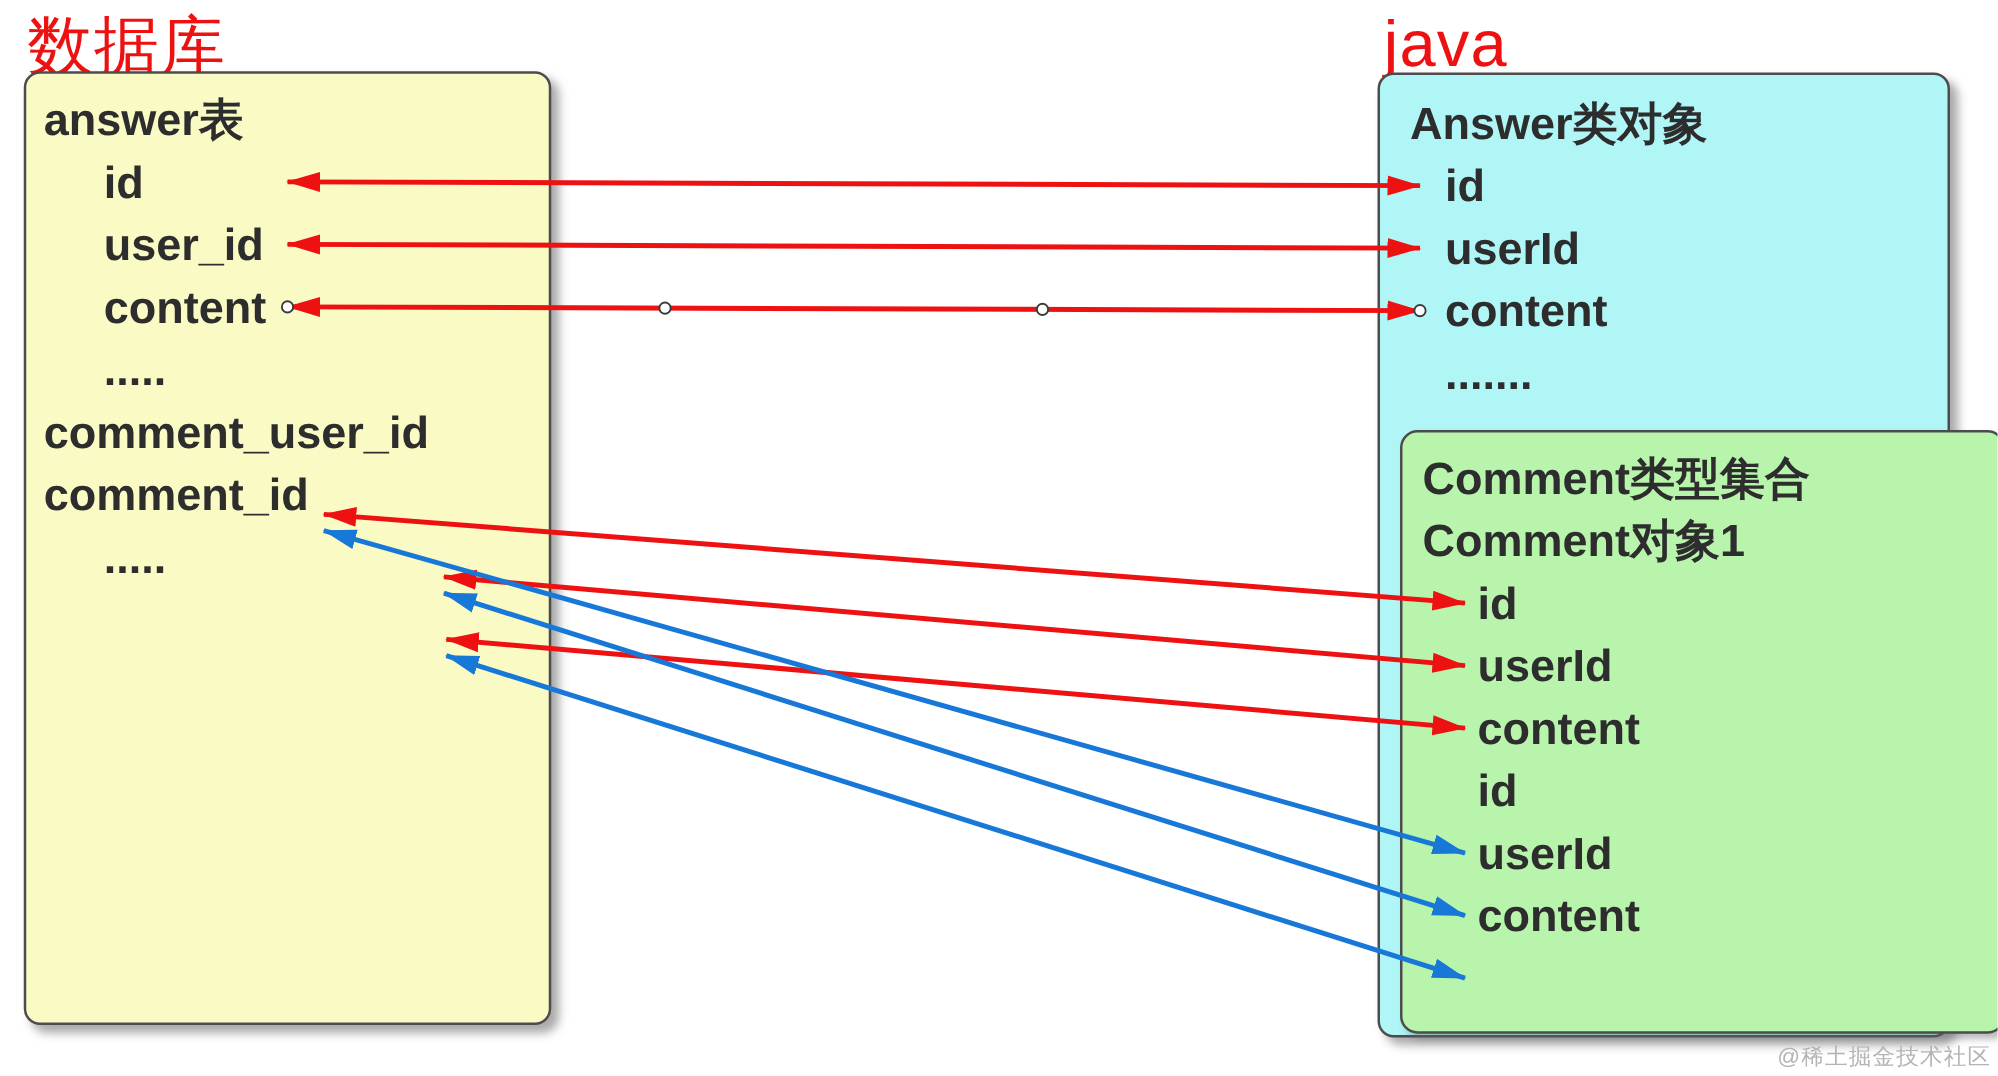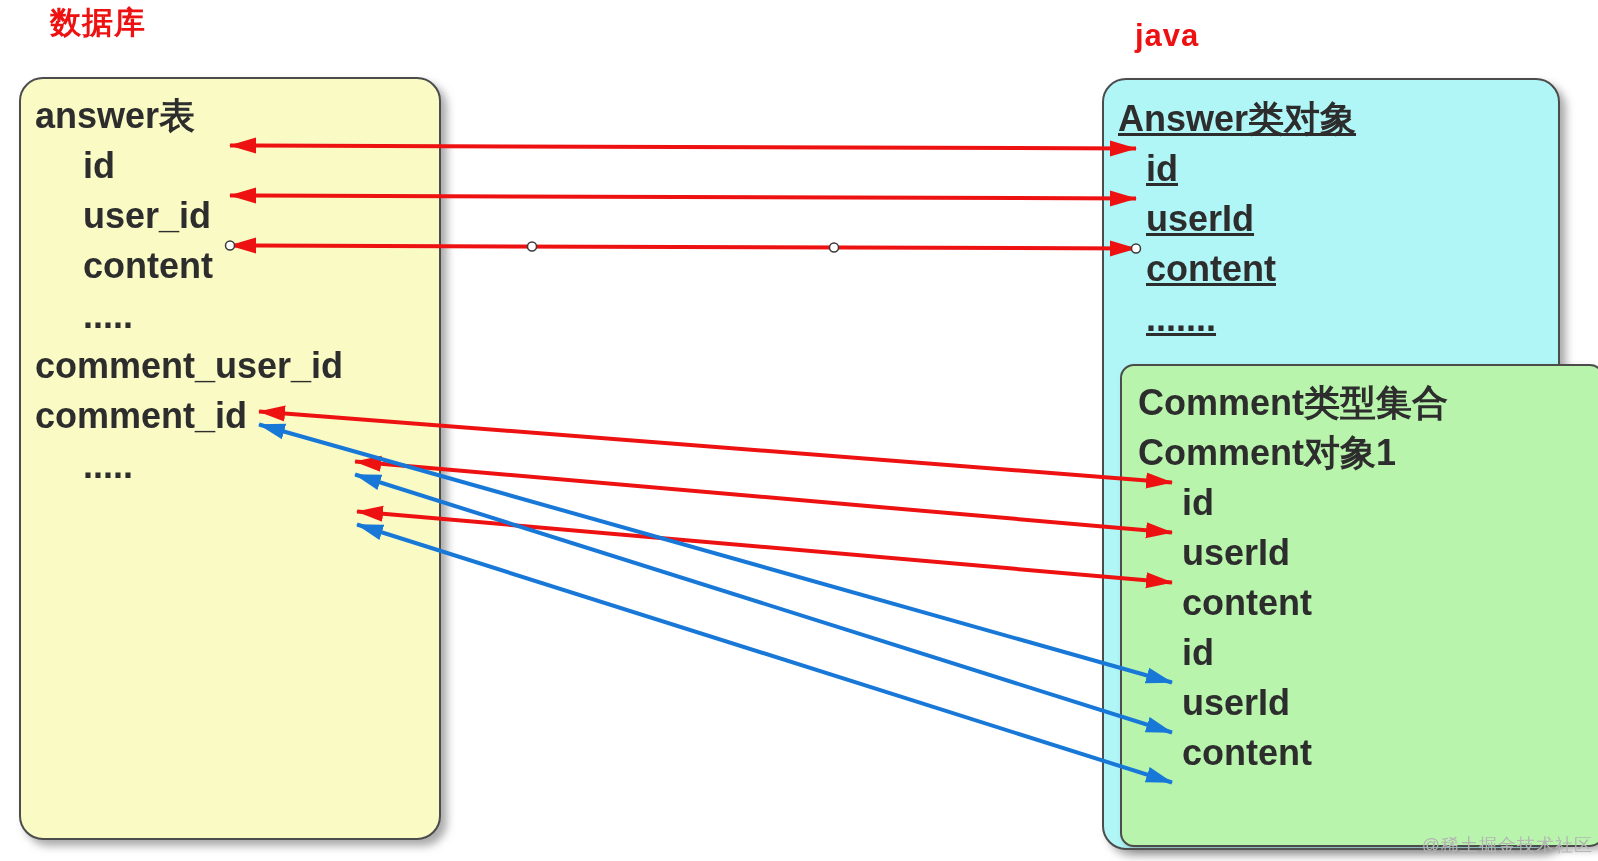--- a/index.html
+++ b/index.html
@@ -2,33 +2,33 @@
 <html style="--title-red: #ee1111; --arrow-red: #ee1111; --arrow-blue: #1878d8; --db-box-bg: #fafac4; --java-box-bg: #b0f6f7; --collection-box-bg: #b9f4ad; --text-color: #2d2d2d; --watermark-color: #b4b4b4;"><head>
 <meta charset="utf-8">
 <style>
   html,body{margin:0;padding:0;}
   body{
     width:1598px;height:861px;position:relative;overflow:hidden;
     background:#ffffff;
     font-family:"Liberation Sans","DejaVu Sans",sans-serif;
   }
   .title{
-    position:absolute;font-size:31px;font-weight:bold;
-    color:var(--title-red,#ee1111);letter-spacing:1px;white-space:nowrap;margin-left:28px;
+    position:absolute;font-size:52px;font-weight:normal;
+    color:var(--title-red,#ee1111);letter-spacing:1px;white-space:nowrap;
   }
   #db-title{left:22px;top:2px;}
-  #java-title{left:1107px;top:18px;}
+  #java-title{left:1107px;top:6px;}
   .box{
     position:absolute;box-sizing:border-box;
-    border:2px solid #4c4c4c;border-radius:24px;
+    border:2px solid #4c4c4c;border-radius:13px;
     box-shadow:6px 6px 8px rgba(100,100,100,.55);
-    font-weight:bold;font-size:36px;color:var(--text-color,#2d2d2d);margin-top:20px;
+    font-weight:bold;font-size:36px;color:var(--text-color,#2d2d2d);
   }
   #db-box{left:19px;top:57px;width:422px;height:763px;background:var(--db-box-bg,#fafac4);padding:12px 0 0 14px;}
-  #java-box{left:1102px;top:58px;width:458px;height:772px;background:var(--java-box-bg,#b0f6f7);padding:14px 0 0 14px;text-decoration:underline;}
+  #java-box{left:1102px;top:58px;width:458px;height:772px;background:var(--java-box-bg,#b0f6f7);padding:14px 0 0 24px;}
   #green-box{
     position:absolute;left:16px;top:284px;width:484px;height:483px;box-sizing:border-box;
     background:var(--collection-box-bg,#b9f4ad);
     border:2px solid #4c4c4c;border-radius:14px;
     box-shadow:4px 4px 6px rgba(100,100,100,.45);
     padding:12px 0 0 16px;
   }
   .row{height:50px;line-height:50px;white-space:nowrap;}
   .indent{padding-left:48px;}     
   .indent-sm{padding-left:28px;}  

